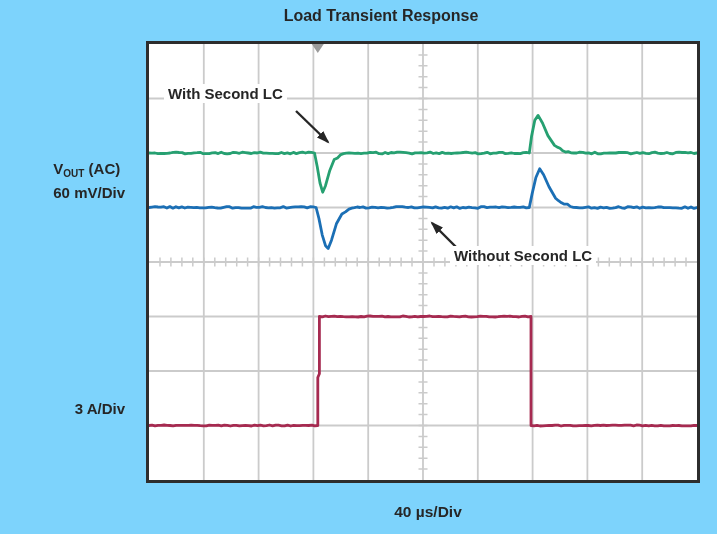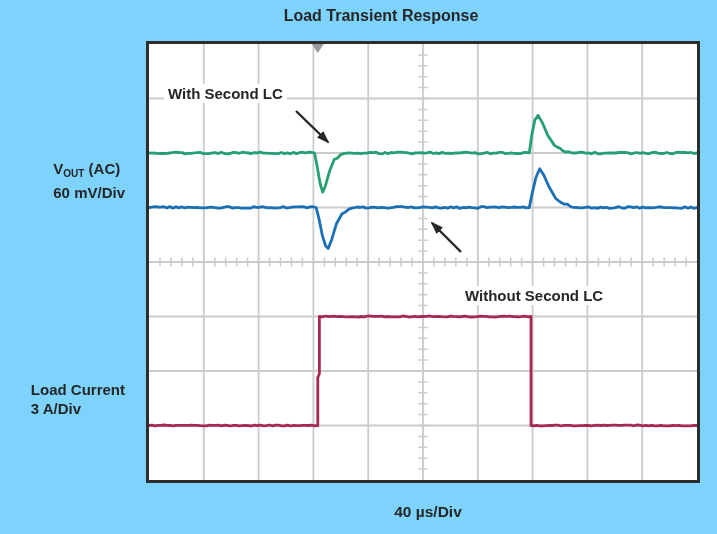--- a/index.html
+++ b/index.html
@@ -25,37 +25,37 @@
   .sub{font-size:10px;vertical-align:-3px;letter-spacing:0;}
   .xlabel{
     position:absolute;top:503px;left:428px;transform:translateX(-50%);
     font-size:15.5px;font-weight:700;white-space:nowrap;
   }
   .annot{
     position:absolute;font-size:15px;font-weight:700;background:#ffffff;
     padding:1px 4px;white-space:nowrap;z-index:3;
   }
   .annot.with{left:164px;top:84px;}
-  .annot.without{left:461px;top:246px;margin-top:40px;}
+  .annot.without{left:450px;top:246px;}
   .overlay{position:absolute;left:0;top:0;z-index:2;pointer-events:none;}
 </style>
 </head>
 <body>
 
 <div class="figure">
 
   <div class="title">Load Transient Response</div>
 
   <div class="ylabel vout">
     <span><span>V</span><span class="sub">OUT</span><span> (AC)</span></span><br>
     <span>60 mV/Div</span>
   </div>
 
   <div class="ylabel load">
-    <span>Load Current</span><br>
+    <br>
     <span>3 A/Div</span>
   </div>
 
   <div class="plot">
     <svg id="scope-svg" width="548" height="436" viewBox="0 0 548 436">
         <path d="M54.8,0V436M109.6,0V436M164.4,0V436M219.2,0V436M274.0,0V436M328.8,0V436M383.6,0V436M438.4,0V436M493.2,0V436M0,54.5H548M0,109.0H548M0,163.5H548M0,218.0H548M0,272.5H548M0,327.0H548M0,381.5H548" stroke="#cbcbcb" stroke-width="1.8" fill="none"></path>
         <path d="M11.0,213.5V222.5M21.9,213.5V222.5M32.9,213.5V222.5M43.8,213.5V222.5M54.8,213.5V222.5M65.8,213.5V222.5M76.7,213.5V222.5M87.7,213.5V222.5M98.6,213.5V222.5M109.6,213.5V222.5M120.6,213.5V222.5M131.5,213.5V222.5M142.5,213.5V222.5M153.4,213.5V222.5M164.4,213.5V222.5M175.4,213.5V222.5M186.3,213.5V222.5M197.3,213.5V222.5M208.2,213.5V222.5M219.2,213.5V222.5M230.2,213.5V222.5M241.1,213.5V222.5M252.1,213.5V222.5M263.0,213.5V222.5M274.0,213.5V222.5M285.0,213.5V222.5M295.9,213.5V222.5M306.9,213.5V222.5M317.8,213.5V222.5M328.8,213.5V222.5M339.8,213.5V222.5M350.7,213.5V222.5M361.7,213.5V222.5M372.6,213.5V222.5M383.6,213.5V222.5M394.6,213.5V222.5M405.5,213.5V222.5M416.5,213.5V222.5M427.4,213.5V222.5M438.4,213.5V222.5M449.4,213.5V222.5M460.3,213.5V222.5M471.3,213.5V222.5M482.2,213.5V222.5M493.2,213.5V222.5M504.2,213.5V222.5M515.1,213.5V222.5M526.1,213.5V222.5M537.0,213.5V222.5M269.5,10.9H278.5M269.5,21.8H278.5M269.5,32.7H278.5M269.5,43.6H278.5M269.5,54.5H278.5M269.5,65.4H278.5M269.5,76.3H278.5M269.5,87.2H278.5M269.5,98.1H278.5M269.5,109.0H278.5M269.5,119.9H278.5M269.5,130.8H278.5M269.5,141.7H278.5M269.5,152.6H278.5M269.5,163.5H278.5M269.5,174.4H278.5M269.5,185.3H278.5M269.5,196.2H278.5M269.5,207.1H278.5M269.5,218.0H278.5M269.5,228.9H278.5M269.5,239.8H278.5M269.5,250.7H278.5M269.5,261.6H278.5M269.5,272.5H278.5M269.5,283.4H278.5M269.5,294.3H278.5M269.5,305.2H278.5M269.5,316.1H278.5M269.5,327.0H278.5M269.5,337.9H278.5M269.5,348.8H278.5M269.5,359.7H278.5M269.5,370.6H278.5M269.5,381.5H278.5M269.5,392.4H278.5M269.5,403.3H278.5M269.5,414.2H278.5M269.5,425.1H278.5" stroke="#cbcbcb" stroke-width="1.5" fill="none"></path>
         <path d="M0.0,109.0L3.0,109.1L6.0,109.0L9.0,109.7L12.0,109.4L15.0,109.5L18.1,109.3L21.1,109.0L24.1,108.4L27.1,108.2L30.1,108.5L33.1,108.6L36.1,109.9L39.1,109.4L42.1,109.3L45.1,108.8L48.1,108.6L51.2,108.3L54.2,109.7L57.2,109.6L60.2,109.6L63.2,108.9L66.2,108.6L69.2,109.6L72.2,108.2L75.2,109.5L78.2,109.8L81.2,109.5L84.3,108.3L87.3,108.7L90.3,109.3L93.3,108.2L96.3,108.6L99.3,109.0L102.3,109.5L105.3,108.6L108.3,109.0L111.3,108.1L114.3,109.1L117.4,109.1L120.4,109.3L123.4,109.4L126.4,109.6L129.4,109.6L132.4,108.5L135.4,109.6L138.4,108.9L141.4,109.8L144.4,108.4L147.4,109.6L150.5,108.6L153.5,108.1L156.5,109.0L159.5,108.1L162.5,108.4L165.5,109.0L168.2,122.6L171.0,139.0L173.7,148.2L176.5,141.7L180.8,126.4L185.2,115.5L188.5,113.9L191.8,110.6L194.5,109.6L197.3,109.2L200.0,109.0L203.0,109.2L206.0,109.4L209.0,109.2L212.0,109.6L215.0,109.2L218.0,109.2L221.1,108.3L224.1,108.6L227.1,108.2L230.1,109.7L233.1,109.9L236.1,108.5L239.1,109.6L242.1,108.5L245.1,108.9L248.1,108.2L251.1,108.1L254.1,108.4L257.1,108.7L260.1,109.1L263.1,109.9L266.1,108.9L269.1,108.8L272.1,108.7L275.1,109.2L278.1,108.8L281.2,108.1L284.2,109.5L287.2,108.9L290.2,109.6L293.2,108.4L296.2,109.3L299.2,109.1L302.2,109.5L305.2,109.2L308.2,109.0L311.2,108.9L314.2,108.5L317.2,108.1L320.2,108.7L323.2,109.1L326.2,108.6L329.2,109.9L332.2,109.6L335.2,109.2L338.2,108.3L341.2,109.8L344.3,109.2L347.3,109.2L350.3,108.3L353.3,108.3L356.3,109.6L359.3,109.3L362.3,108.9L365.3,109.5L368.3,109.3L371.3,109.7L374.3,108.7L377.3,108.3L380.3,109.0L382.5,92.6L385.8,76.3L389.1,71.4L393.5,79.0L398.9,91.6L405.5,101.4L408.3,103.1L411.0,104.2L413.7,106.8L416.5,108.1L419.2,107.6L422.0,108.8L424.7,109.0L427.7,109.0L430.7,108.2L433.7,108.3L436.7,109.1L439.7,108.9L442.7,109.8L445.8,108.2L448.8,109.8L451.8,109.8L454.8,109.2L457.8,109.2L460.8,109.0L463.8,108.9L466.8,109.0L469.8,108.5L472.8,108.5L475.8,108.3L478.8,108.7L481.8,109.9L484.8,109.2L487.9,108.5L490.9,109.4L493.9,108.6L496.9,109.4L499.9,109.7L502.9,108.6L505.9,108.2L508.9,109.1L511.9,109.5L514.9,109.3L517.9,108.5L520.9,109.5L523.9,109.8L526.9,108.4L530.0,108.2L533.0,108.5L536.0,108.4L539.0,108.9L542.0,108.5L545.0,109.5L548.0,109.0" stroke="#26a071" stroke-width="2.8" fill="none" stroke-linejoin="round" stroke-linecap="round"></path>
         <path d="M0.0,163.5L3.0,163.1L6.0,162.7L9.0,163.0L11.9,163.2L14.9,162.7L17.9,164.1L20.9,162.6L23.9,164.2L26.9,162.7L29.8,163.9L32.8,162.9L35.8,164.0L38.8,163.2L41.8,163.3L44.8,163.6L47.8,163.4L50.7,163.8L53.7,163.9L56.7,163.8L59.7,163.3L62.7,163.2L65.7,163.7L68.6,164.0L71.6,164.2L74.6,163.3L77.6,162.7L80.6,162.7L83.6,164.2L86.6,163.6L89.5,163.6L92.5,164.2L95.5,164.1L98.5,164.1L101.5,164.2L104.5,162.7L107.4,163.3L110.4,163.3L113.4,162.7L116.4,163.5L119.4,163.8L122.4,163.7L125.4,164.1L128.3,163.8L131.3,163.8L134.3,162.6L137.3,164.1L140.3,163.6L143.3,163.2L146.2,162.9L149.2,162.9L152.2,162.6L155.2,162.9L158.2,163.9L161.2,162.7L164.2,162.9L167.1,163.5L169.9,174.4L173.2,190.8L176.5,201.7L179.2,204.4L182.5,196.2L187.4,179.8L192.9,170.0L196.5,167.9L200.0,165.1L202.8,164.1L205.5,163.7L208.2,163.0L211.0,163.5L214.0,162.9L217.0,164.1L220.1,163.9L223.1,163.2L226.1,163.3L229.1,163.8L232.1,163.3L235.2,163.7L238.2,164.1L241.2,163.8L244.2,163.3L247.3,162.6L250.3,162.7L253.3,162.7L256.3,163.2L259.4,163.5L262.4,162.9L265.4,163.9L268.4,163.8L271.5,163.3L274.5,162.8L277.5,163.1L280.5,163.4L283.6,163.9L286.6,162.9L289.6,163.8L292.6,164.1L295.6,163.4L298.7,164.2L301.7,162.8L304.7,163.9L307.7,162.8L310.8,164.4L313.8,163.5L316.8,163.9L319.8,163.1L322.9,163.6L325.9,163.9L328.9,164.3L331.9,162.7L335.0,162.7L338.0,163.6L341.0,163.1L344.0,163.2L347.1,163.0L350.1,163.7L353.1,162.9L356.1,163.1L359.1,163.6L362.2,163.4L365.2,163.0L368.2,163.4L371.2,163.4L374.3,162.8L377.3,163.8L380.3,163.5L383.1,149.9L386.9,133.5L390.7,124.8L394.6,130.8L400.0,142.8L406.6,154.2L409.5,156.7L412.5,158.8L415.4,160.2L418.4,160.2L421.4,162.5L424.4,163.3L427.4,163.5L430.5,163.9L433.5,163.8L436.5,163.3L439.5,162.8L442.5,164.2L445.5,163.7L448.5,164.4L451.6,163.1L454.6,163.8L457.6,163.4L460.6,164.3L463.6,164.1L466.6,163.7L469.6,162.7L472.6,163.8L475.7,164.3L478.7,162.7L481.7,162.9L484.7,163.7L487.7,162.8L490.7,164.3L493.7,163.1L496.8,163.8L499.8,163.6L502.8,163.8L505.8,163.6L508.8,163.0L511.8,162.9L514.8,163.7L517.9,163.7L520.9,163.7L523.9,163.9L526.9,163.9L529.9,164.2L532.9,164.3L535.9,162.8L539.0,164.3L542.0,162.9L545.0,164.4L548.0,163.5" stroke="#1b6fb5" stroke-width="2.8" fill="none" stroke-linejoin="round" stroke-linecap="round"></path>
         <path d="M0.0,381.5L3.0,381.1L6.0,381.9L9.0,381.4L12.1,381.3L15.1,381.0L18.1,381.3L21.1,381.5L24.1,381.9L27.1,381.3L30.1,381.3L33.2,381.3L36.2,381.4L39.2,381.3L42.2,381.1L45.2,381.4L48.2,381.3L51.2,381.7L54.3,381.8L57.3,381.9L60.3,381.2L63.3,381.3L66.3,381.3L69.3,381.2L72.3,381.8L75.3,381.2L78.4,381.3L81.4,382.0L84.4,381.3L87.4,381.4L90.4,381.9L93.4,381.6L96.4,381.4L99.5,381.6L102.5,382.0L105.5,381.2L108.5,381.7L111.5,381.1L114.5,381.8L117.5,381.6L120.6,381.0L123.6,381.8L126.6,381.1L129.6,381.2L132.6,381.8L135.6,381.9L138.6,381.1L141.7,382.0L144.7,381.3L147.7,381.6L150.7,381.6L153.7,381.3L156.7,381.4L159.7,381.5L162.8,381.1L165.8,381.9L168.8,381.5L168.8,333.5L170.4,329.7L170.4,272.5L173.4,272.8L176.4,272.0L179.4,272.6L182.3,272.3L185.3,272.2L188.3,272.7L191.3,272.3L194.3,272.6L197.2,272.8L200.2,272.9L203.2,272.6L206.2,272.9L209.2,273.0L212.1,272.5L215.1,272.9L218.1,272.2L221.1,272.0L224.1,272.3L227.0,272.3L230.0,272.4L233.0,272.1L236.0,272.8L239.0,272.5L241.9,272.9L244.9,272.9L247.9,272.8L250.9,272.9L253.8,272.0L256.8,272.3L259.8,273.0L262.8,272.8L265.8,272.3L268.7,272.9L271.7,272.5L274.7,272.5L277.7,272.4L280.7,272.0L283.6,272.6L286.6,272.7L289.6,272.4L292.6,272.7L295.6,272.8L298.5,272.9L301.5,272.1L304.5,272.4L307.5,272.6L310.5,272.9L313.4,272.3L316.4,272.1L319.4,272.9L322.4,273.0L325.3,272.8L328.3,272.7L331.3,272.1L334.3,272.4L337.3,272.3L340.2,272.9L343.2,272.9L346.2,273.0L349.2,272.7L352.2,272.3L355.1,272.2L358.1,272.3L361.1,272.1L364.1,272.6L367.1,272.7L370.0,273.0L373.0,272.4L376.0,272.1L379.0,272.9L382.0,272.5L382.0,381.5L385.0,381.8L388.0,381.3L391.0,382.0L394.0,381.9L397.1,381.6L400.1,381.4L403.1,381.5L406.1,381.2L409.1,381.2L412.1,382.0L415.2,381.3L418.2,381.4L421.2,381.3L424.2,381.9L427.2,381.9L430.3,381.7L433.3,381.6L436.3,381.4L439.3,381.5L442.3,381.8L445.4,381.4L448.4,381.2L451.4,381.5L454.4,381.1L457.4,381.5L460.4,381.4L463.5,381.1L466.5,381.2L469.5,381.4L472.5,381.3L475.5,381.2L478.6,381.1L481.6,381.2L484.6,381.8L487.6,381.0L490.6,381.2L493.7,381.9L496.7,381.4L499.7,381.8L502.7,381.4L505.7,381.8L508.8,381.8L511.8,381.3L514.8,381.9L517.8,381.8L520.8,381.8L523.8,381.5L526.9,381.6L529.9,381.5L532.9,381.9L535.9,381.8L538.9,381.8L542.0,381.8L545.0,381.3L548.0,381.5" stroke="#a62a50" stroke-width="2.8" fill="none" stroke-linejoin="round" stroke-linecap="round"></path>

